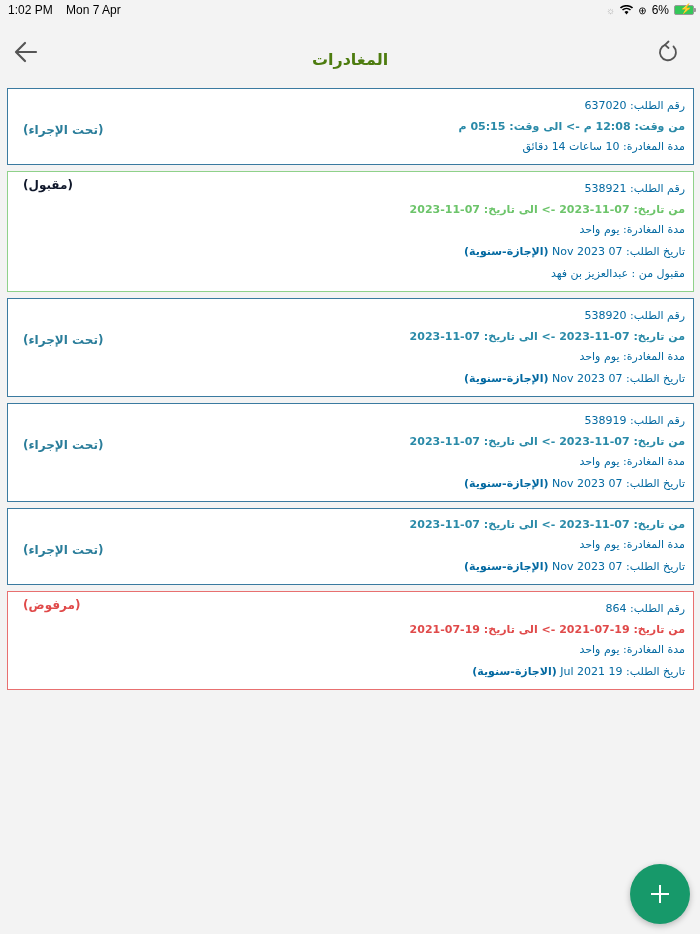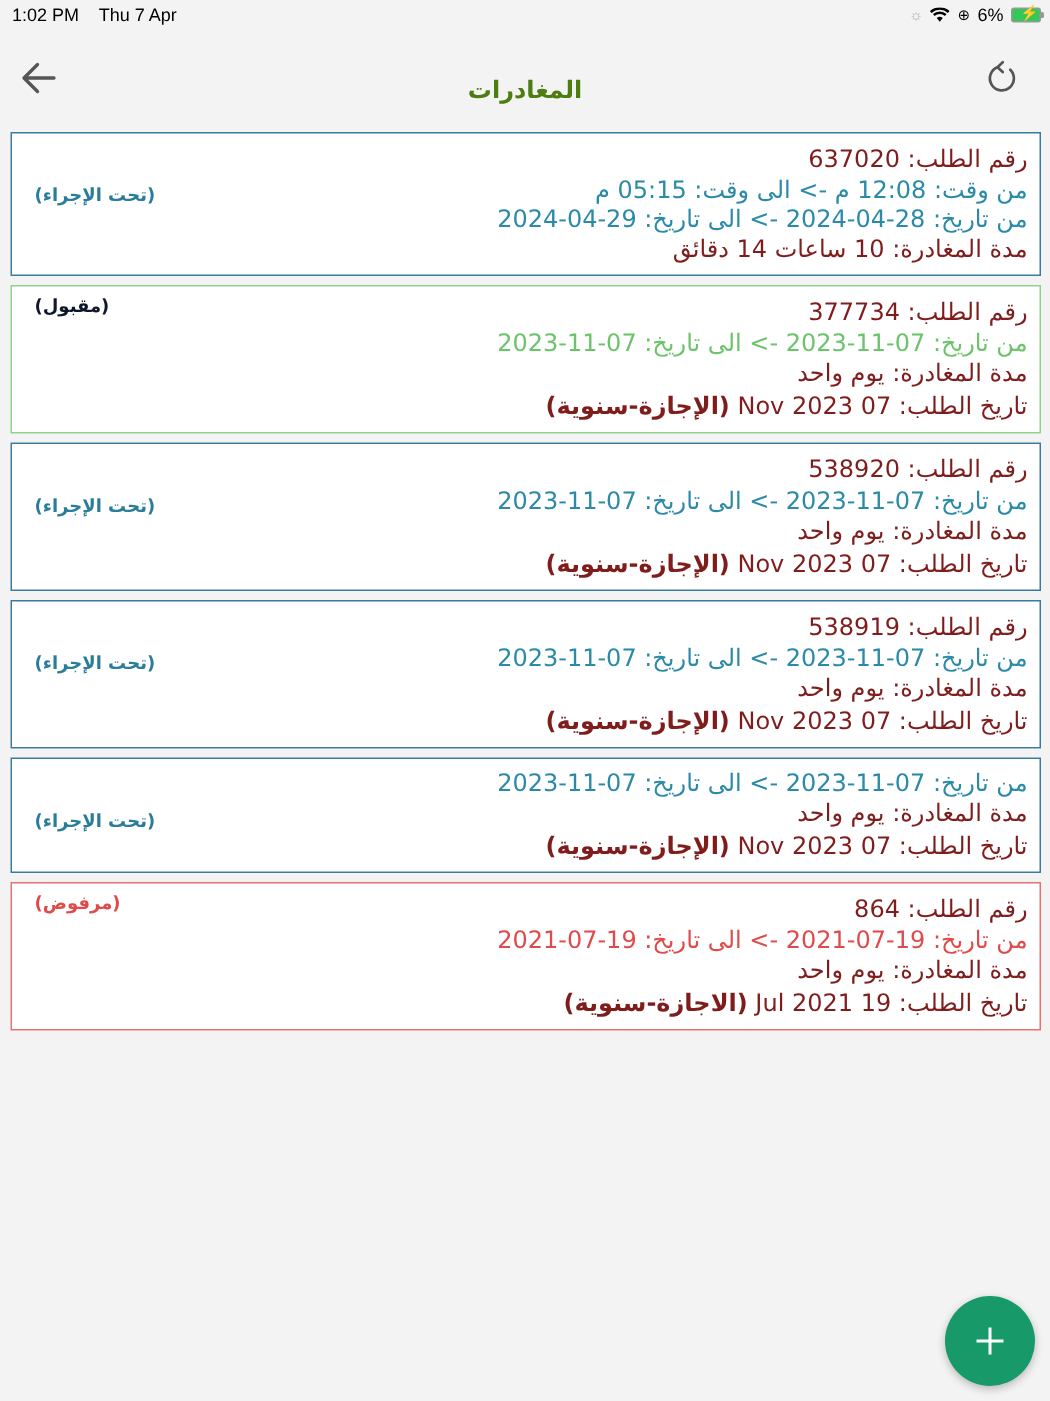--- a/index.html
+++ b/index.html
@@ -17,35 +17,35 @@
   .page-title { position: absolute; left: 0; right: 0; top: 20px; text-align: center; font-size: 16px; color: #4d7c0f; font-weight: bold; }
   .list { position: absolute; top: 88px; left: 7px; width: 687px; }
   .card { background: #fff; border: 1px solid; margin-bottom: 6px; position: relative; padding: 6px 8px 6px 10px; direction: rtl; cursor: pointer; }
   .card.pending { border-color: #3a7aa0; }
   .card.approved { border-color: #8fd18a; }
   .card.rejected { border-color: #e87070; }
   .badge { position: absolute; left: 15px; top: 6px; font-size: 12px; font-weight: bold; direction: rtl; }
   .pending .badge { color: #2a7d9a; margin-top: 28px; }
   .approved .badge { color: #0f172a; }
   .rejected .badge { color: #e04a4a; }
-  .row { font-family: "DejaVu Sans", sans-serif; font-size: 16px; color: #7f1d1d; line-height: 22px; text-align: right; white-space: nowrap; }
-  .row.small { font-size: 16px; line-height: 19px; }
+  .row { font-family: "DejaVu Sans", sans-serif; font-size: 11px; color: #0369a1; line-height: 22px; text-align: right; white-space: nowrap; }
+  .row.small { font-size: 11px; line-height: 19px; font-weight: bold; }
   .pending .row.small { color: #2a8aa8; }
   .approved .row.small { color: #6cc46a; }
   .rejected .row.small { color: #e04a4a; }
   .row b { font-weight: bold; }
   .fab { position: absolute; left: 630px; top: 864px; width: 60px; height: 60px; border-radius: 50%; background: #17996a; box-shadow: 0 2px 6px rgba(0,0,0,0.25); display: flex; align-items: center; justify-content: center; cursor: pointer; }
 </style>
 </head>
 <body>
 
 <div class="status-bar">
   <div class="status-left">
     <span>1:02 PM</span>
-    <span>Thu 7 Apr</span>
+    <span>Mon 7 Apr</span>
   </div>
   <div class="status-right">
     <span style="color:#aaa;font-size:10px;">☼</span>
     <svg width="13" height="10" viewBox="0 0 13 10">
         <path d="M6.5 9.5 L4.5 7 A3 3 0 0 1 8.5 7 Z" fill="#000"></path>
         <path d="M2.5 5 A6 6 0 0 1 10.5 5" stroke="#000" stroke-width="1.6" fill="none"></path>
         <path d="M0.5 3 A9 9 0 0 1 12.5 3" stroke="#000" stroke-width="1.6" fill="none"></path>
       </svg>
     <span style="font-size:10px;">⊕</span>
     <span>6%</span>
@@ -69,30 +69,30 @@
       </svg>
   </div>
 </div>
 
 <div class="list">
 
   <div class="card pending">
     <span class="badge">(تحت الإجراء)</span>
     <div class="row">رقم الطلب: 637020</div>
     <div class="row small">من وقت: 12:08 م -&gt; الى وقت: 05:15 م</div>
-    <div class="row small">من تاريخ: 28-04-2024 -&gt; الى تاريخ: 29-04-2024</div>
     <div class="row">مدة المغادرة: 10 ساعات 14 دقائق</div>
   </div>
 
   <div class="card approved">
     <span class="badge">(مقبول)</span>
-    <div class="row">رقم الطلب: 377734</div>
+    <div class="row">رقم الطلب: 538921</div>
     <div class="row small">من تاريخ: 07-11-2023 -&gt; الى تاريخ: 07-11-2023</div>
     <div class="row">مدة المغادرة: يوم واحد</div>
     <div class="row"><span>تاريخ الطلب: 07 Nov 2023</span> <b>(الإجازة-سنوية)</b></div>
+    <div class="row">مقبول من : عبدالعزيز بن فهد</div>
   </div>
 
   <div class="card pending">
     <span class="badge">(تحت الإجراء)</span>
     <div class="row">رقم الطلب: 538920</div>
     <div class="row small">من تاريخ: 07-11-2023 -&gt; الى تاريخ: 07-11-2023</div>
     <div class="row">مدة المغادرة: يوم واحد</div>
     <div class="row"><span>تاريخ الطلب: 07 Nov 2023</span> <b>(الإجازة-سنوية)</b></div>
   </div>
 

